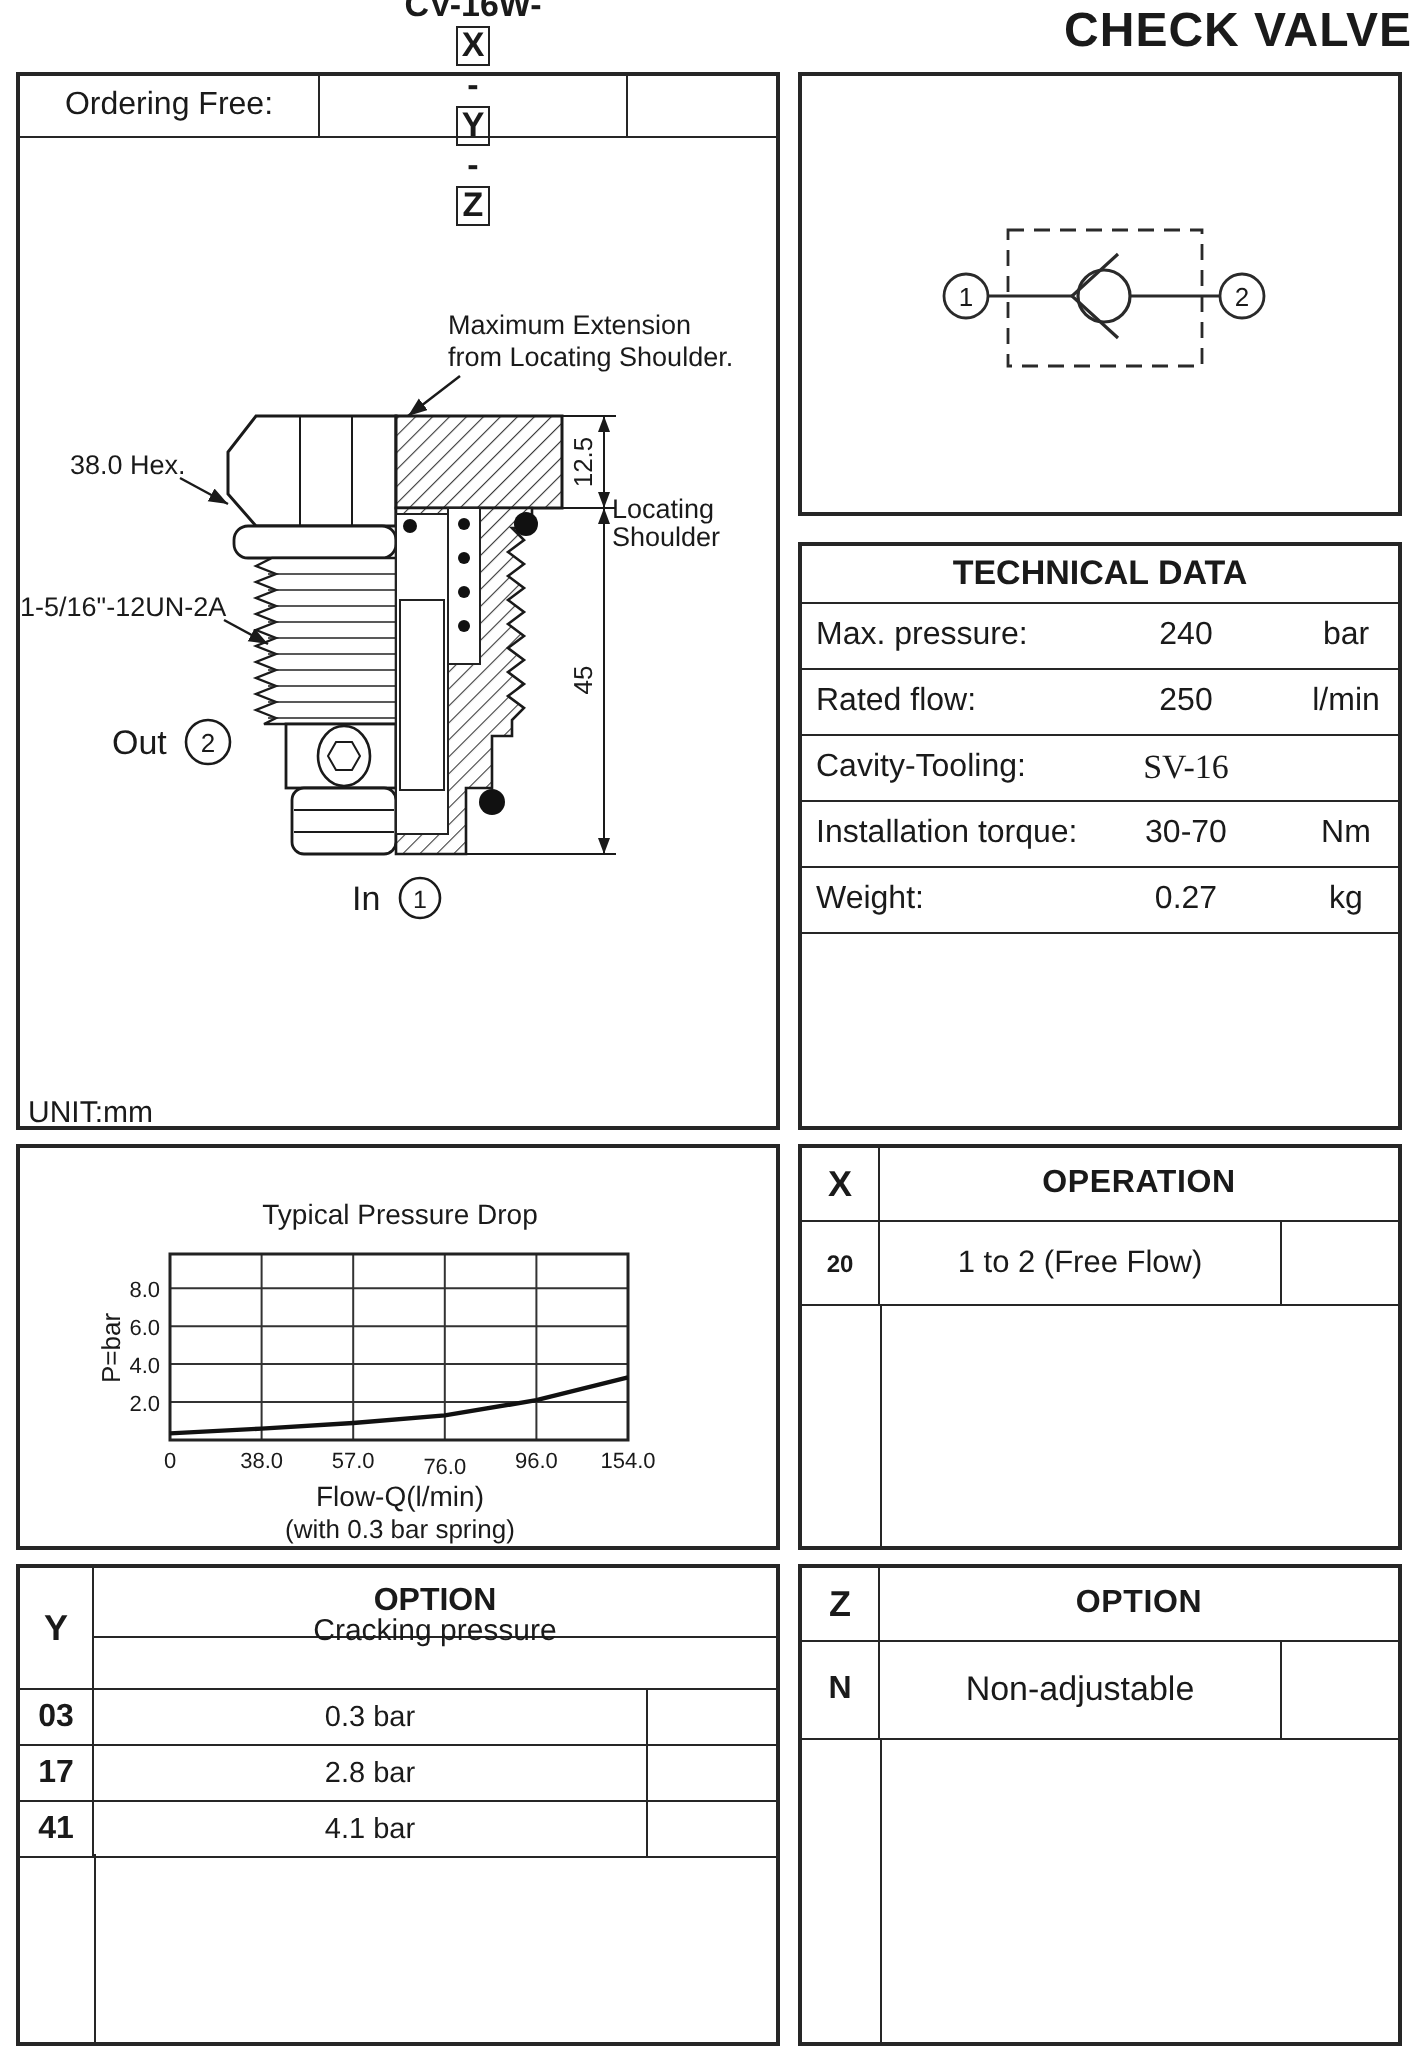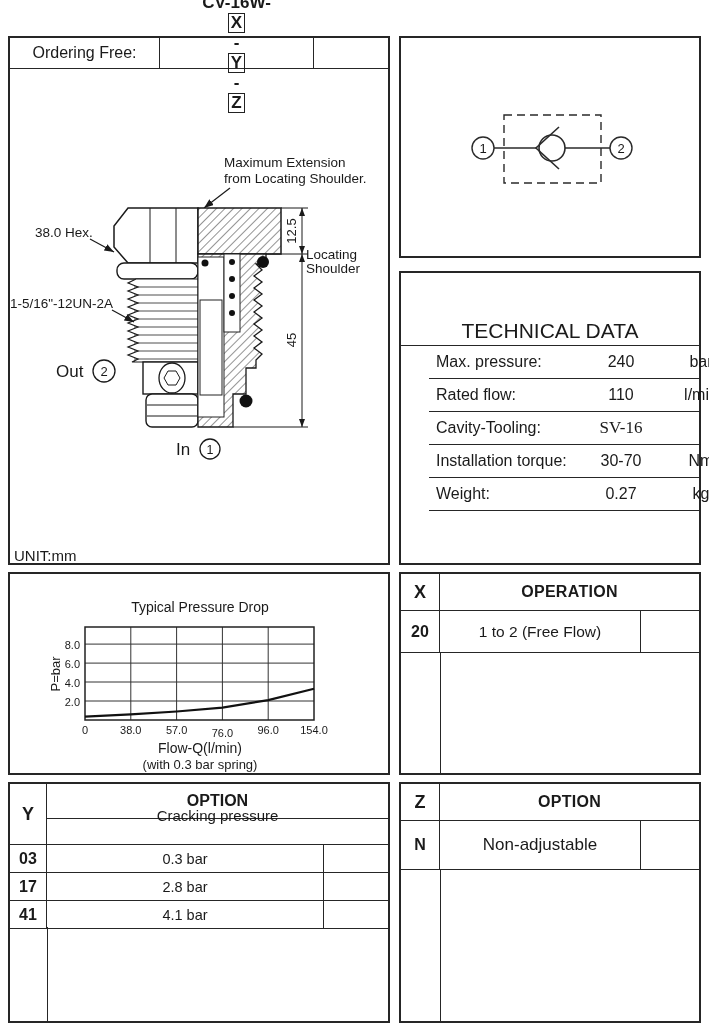--- a/index.html
+++ b/index.html
@@ -8,42 +8,43 @@
   .title{position:absolute;top:2px;right:3px;font-size:24px;font-weight:800;letter-spacing:.5px;}
   .box{position:absolute;border:2px solid #262626;box-sizing:border-box;background:#fff;}
   
   .oc-row{position:relative;height:30px;border-bottom:1.5px solid #262626;}
   .oc-cell{position:absolute;top:0;height:30px;display:flex;align-items:center;justify-content:center;box-sizing:border-box;}
   .oc-label{left:0;width:150px;border-right:1.5px solid #262626;font-size:16px;}
   .oc-code{left:150px;width:154px;border-right:1.5px solid #262626;font-size:17px;font-weight:700;flex-direction:column;}
   .codebox{display:inline-block;border:1.5px solid #222;padding:0 2px;margin:0 1px;line-height:1.05;}
   
   .td-head{height:28px;border-bottom:1.5px solid #262626;display:flex;align-items:center;justify-content:center;
-           font-weight:400;font-size:21px;margin-top:44px;}
-  .td-row{position:relative;height:32px;border-bottom:1.5px solid #262626;margin-left:28px;}
+           font-weight:700;font-size:17px;}
+  .td-row{position:relative;height:32px;border-bottom:1.5px solid #262626;}
   .td-label{position:absolute;left:7px;top:50%;transform:translateY(-50%);font-size:16px;white-space:nowrap;}
   .td-value{position:absolute;left:140px;width:104px;top:50%;transform:translateY(-50%);text-align:center;font-size:16px;}
   .td-value.serif{font-family:"Liberation Serif",serif;font-size:17px;}
   .td-unit{position:absolute;left:244px;width:56px;top:50%;transform:translateY(-50%);text-align:center;font-size:16px;}
   
   .ct-head{position:relative;border-bottom:1.5px solid #262626;}
   .ct-codecell{position:absolute;left:0;top:0;bottom:0;display:flex;align-items:center;justify-content:center;
                border-right:1.5px solid #262626;font-weight:800;box-sizing:border-box;}
   .ct-title{position:absolute;top:0;bottom:0;right:0;display:flex;align-items:center;justify-content:center;
             font-weight:800;font-size:16px;letter-spacing:.3px;}
   .ct-row{position:relative;border-bottom:1.5px solid #262626;}
   .ct-desc{position:absolute;top:0;bottom:0;display:flex;align-items:center;justify-content:center;
            border-right:1.5px solid #262626;box-sizing:border-box;}
   svg text{font-family:"Liberation Sans",sans-serif;fill:#1a1a1a;}
 </style>
 </head>
 <body>
 
 <div class="page">
 
+  <div class="title">CHECK VALVE</div>
 
   <div class="box" style="left:8px;top:36px;width:382px;height:529px">
     <div class="oc-row">
       <div class="oc-cell oc-label">Ordering Free:</div>
       <div class="oc-cell oc-code">
           <span>CV-16W-</span>
           <span class="codebox">X</span>
           <span>-</span>
           <span class="codebox">Y</span>
           <span>-</span>
@@ -167,21 +168,21 @@
 
   <div class="box" style="left:399px;top:271px;width:302px;height:294px">
     <div class="td-head">TECHNICAL DATA</div>
     <div class="td-row">
       <span class="td-label">Max. pressure:</span>
       <span class="td-value">240</span>
       <span class="td-unit">bar</span>
     </div>
     <div class="td-row">
       <span class="td-label">Rated flow:</span>
-      <span class="td-value">110</span>
+      <span class="td-value">250</span>
       <span class="td-unit">l/min</span>
     </div>
     <div class="td-row">
       <span class="td-label">Cavity-Tooling:</span>
       <span class="td-value serif">SV-16</span>
       <span class="td-unit"></span>
     </div>
     <div class="td-row">
       <span class="td-label">Installation torque:</span>
       <span class="td-value">30-70</span>
@@ -228,21 +229,21 @@
       <text x="190" y="195" font-size="13" text-anchor="middle">(with 0.3 bar spring)</text>
     </svg>
   </div>
 
   <div class="box" style="left:399px;top:572px;width:302px;height:203px">
     <div class="ct-head" style="height:36px">
       <div class="ct-codecell" style="width:39px;font-size:18px">X</div>
       <div class="ct-title" style="left:39px">OPERATION</div>
     </div>
     <div class="ct-row" style="height:41px">
-      <div class="ct-codecell" style="width:39px;font-size:16px">20</div>
+      <div class="ct-codecell" style="width:39px;font-size:12px">20</div>
       <div class="ct-desc" style="left:39px;width:201px;font-size:15.5px">1 to 2 (Free Flow)</div>
     </div>
     <div style="position:absolute;left:0;top:79px;bottom:0;width:39px;border-right:1.5px solid #262626"></div>
   </div>
 
   <div class="box" style="left:8px;top:782px;width:382px;height:241px">
     <div style="position:relative;height:60px;border-bottom:1.5px solid #262626">
       <div class="ct-codecell" style="width:37px;font-size:18px">Y</div>
       <div style="position:absolute;left:37px;right:0;top:0;height:34px;border-bottom:1.5px solid #262626;display:flex;align-items:center;justify-content:center;font-weight:800;font-size:16px">OPTION</div>
       <div style="position:absolute;left:37px;right:0;top:18px;height:26px;display:flex;align-items:center;justify-content:center;font-size:15px">Cracking pressure</div>

